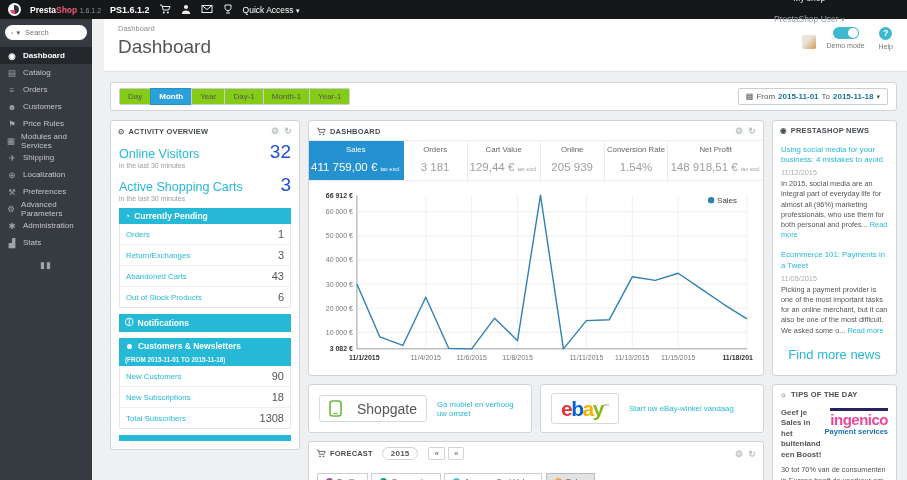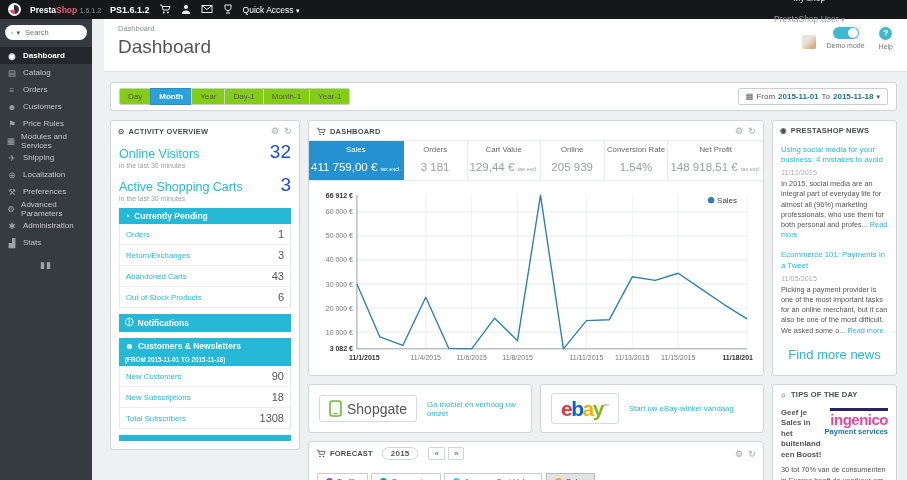--- a/index.html
+++ b/index.html
@@ -88,21 +88,21 @@
   .stat .lb{font-size:7.8px;color:#666;margin-bottom:7px;}
   .stat .vl{font-size:11.5px;color:#9aa0a5;font-weight:300;white-space:nowrap;}
   .stat .vl small{font-size:5.5px;}
   .stat.active{background:#2492d1;border-color:#2492d1;}
   .stat.active .lb,.stat.active .vl{color:#fff;}
   .chart-wrap{padding:6px 8px 4px;}
   
   .promo-row{display:flex;gap:8px;margin-top:8px;}
   .promo{flex:1;display:flex;align-items:center;gap:10px;padding:8px 10px;}
   .logo-box{border:1px solid #d6dadd;border-radius:3px;background:#fff;padding:4px 9px;display:flex;
-    align-items:center;gap:5px;}
+    align-items:center;gap:15px;}
   .sg-name{font-size:14px;color:#555;}
   .ebay{font-size:21px;font-weight:bold;letter-spacing:-1.5px;line-height:1;}
   .ebay sup{font-size:6px;color:#999;letter-spacing:0;}
   .promo-link{font-size:7.8px;color:#25b9d7;cursor:pointer;}
   
   .forecast{margin-top:8px;height:55px;overflow:hidden;}
   .year-pill{border:1px solid #cfd4d8;border-radius:9px;padding:1px 8px;font-size:8px;font-weight:bold;
     color:#555;margin-left:5px;cursor:pointer;}
   .nav-btn{border:1px solid #cfd4d8;background:#fff;font-size:8px;color:#555;padding:1px 5px;cursor:pointer;}
   .nav-btn.first{border-radius:2px 0 0 2px;margin-left:6px;}

